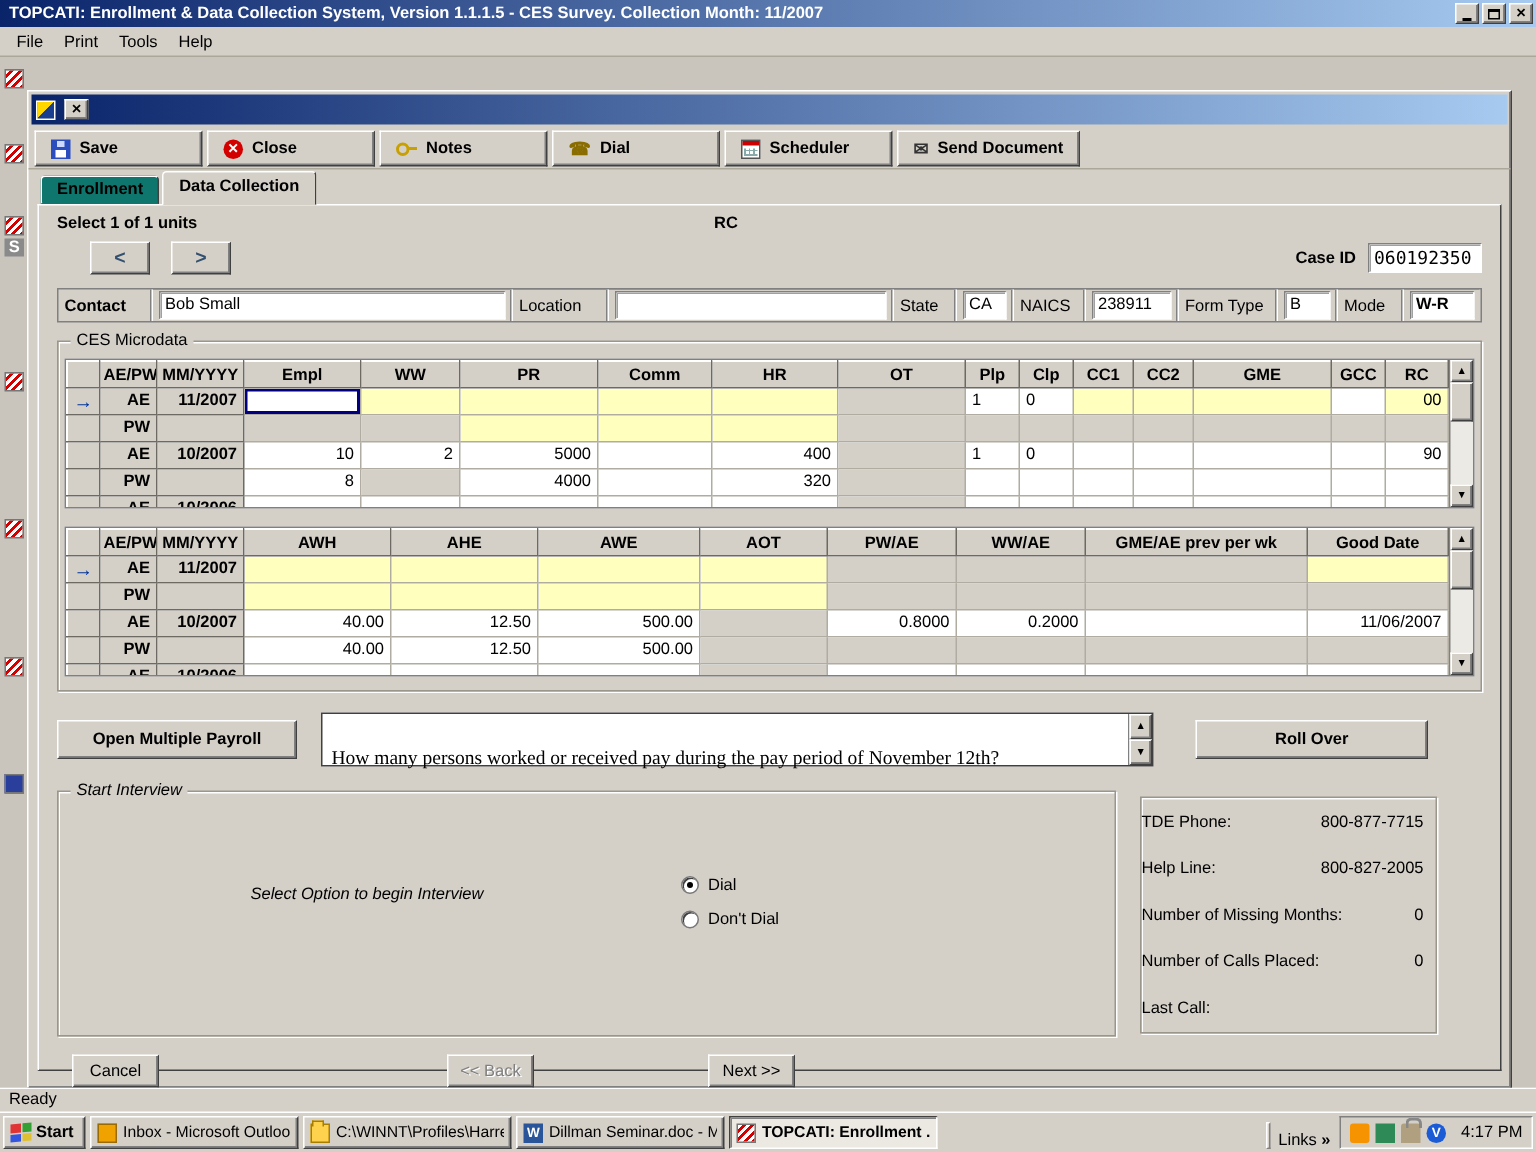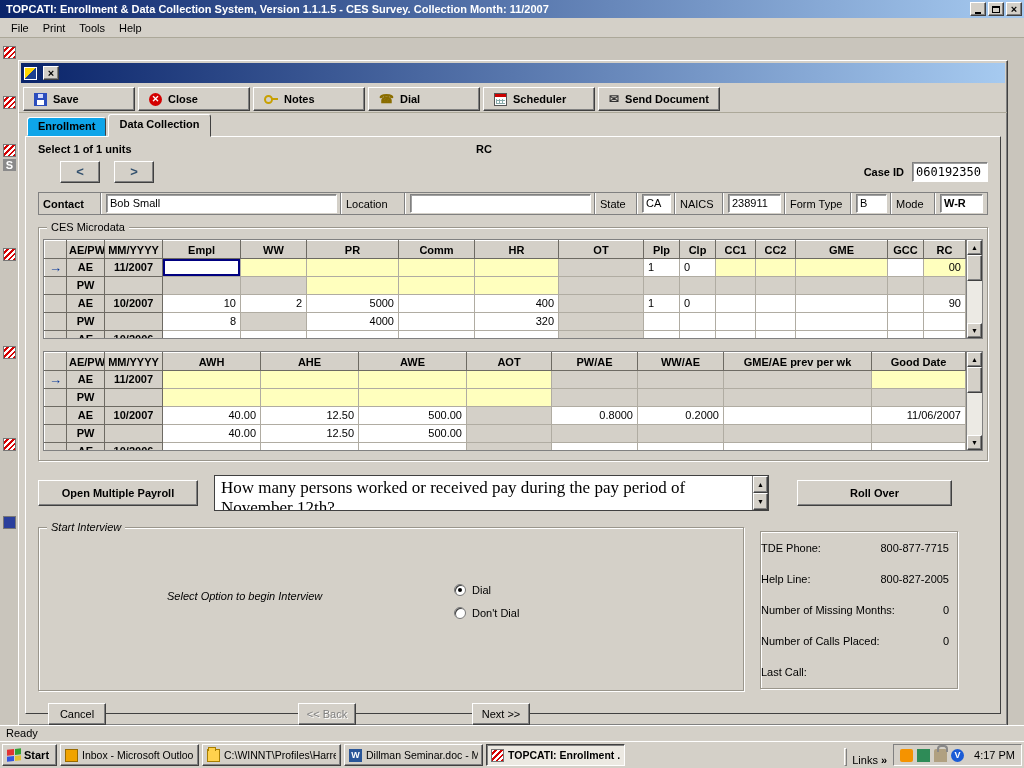--- a/index.html
+++ b/index.html
@@ -41,21 +41,21 @@
 .ic-notes::after{content:"";position:absolute;left:8px;top:5px;width:6px;height:2px;background:#c8a000;box-shadow:3px 2px 0 -1px #c8a000}
 .ic-dial{font-size:12px;line-height:13px;color:#8a6d00}
 .ic-sched{width:13px;height:13px;background:#fff;border:1px solid #555;position:relative}
 .ic-sched::before{content:"";position:absolute;top:0;left:0;right:0;height:3px;background:#c00}
 .ic-sched::after{content:"";position:absolute;left:1px;right:1px;top:5px;bottom:1px;background:repeating-linear-gradient(90deg,#8aa 0 1px,transparent 1px 3px),repeating-linear-gradient(0deg,#8aa 0 1px,transparent 1px 3px)}
 .ic-send{font-size:12px;line-height:13px;color:#333}
 
 
 .tabs{display:flex;align-items:flex-end;height:23px;padding:0 8px;position:relative;z-index:2}
 .tab{padding:3px 10px 4px;font-weight:bold;background:var(--face,#d4d0c8);border:1px solid;border-color:#fff #404040 transparent #fff;border-radius:3px 3px 0 0;margin-right:2px}
-.tab.inactive{padding:2px 10px 3px;margin-bottom:0;background:#0ea5e9}
+.tab.inactive{padding:2px 10px 3px;margin-bottom:0;background:#0f766e}
 .tab.active{position:relative;margin-bottom:-1px;padding-bottom:6px}
 .tabpanel{margin:0 6px;height:578px;background:var(--face,#d4d0c8);border:1px solid;border-color:#fff #404040 #404040 #fff;padding:6px 12px;position:relative}
 
 
 .lblrow{position:relative;height:15px;font-weight:bold}
 .rc-lbl{position:absolute;left:438px;top:0}
 .unitrow{display:flex;align-items:center;margin-top:2px;height:24px}
 .combo{width:470px;height:22px;background:#fff;border:1px solid;border-color:#808080 #fff #fff #808080;box-shadow:inset 1px 1px 0 #a0a0a0;display:flex;align-items:center;font-family:"DejaVu Sans Mono",monospace;font-size:12px}
 .combo-text{flex:1;white-space:pre;overflow:hidden;padding-left:4px}
 .combo-rc{padding-right:3px}
@@ -79,40 +79,40 @@
 .cesbox{margin-top:12px;padding:11px 4px 9px}
 .tablewrap{display:flex;border:1px solid #808080;height:100px;overflow:hidden;background:#fff}
 .tablewrap+.tablewrap{margin-top:12px}
 .gridhost{flex:1;overflow:hidden}
 .grid{border-collapse:collapse;table-layout:fixed;width:100%;font-size:11px}
 .grid th{background:var(--face,#d4d0c8);border:1px solid;border-color:#fff #6d6a63 #6d6a63 #fff;font-weight:bold;height:18px;overflow:hidden;white-space:nowrap;padding:0 2px}
 .grid th.corner{border-color:#fff #6d6a63 #6d6a63 #fff}
 .grid td{border:1px solid #b0aca2;padding:0;overflow:hidden;white-space:nowrap}
 .cellin{height:17px;line-height:17px;padding:0 4px;text-align:right;overflow:hidden}
 td.c-hdr{background:var(--face,#d4d0c8);border:1px solid;border-color:#fff #6d6a63 #6d6a63 #fff}
-td.c-hdr .cellin{text-align:center;font-weight:bold}
+td.c-hdr .cellin{font-weight:bold}
 td.c-open{background:var(--yellow,#ffffbe)}
 td.c-na{background:var(--gray,#d4d0c8)}
 td.c-val{background:#fff}
 td.c-sel{background:#fff;box-shadow:inset 0 0 0 2px var(--selb,#000080)}
 td.al .cellin{text-align:left}
 td.rowmark{background:var(--face,#d4d0c8);border:1px solid;border-color:#fff #6d6a63 #6d6a63 #fff;text-align:center}
 td.rowmark .arrow{font-weight:bold;color:#003399;font-size:13px;line-height:17px}
 .vscroll{width:16px;flex:0 0 16px;background:#eceae4;border-left:1px solid #808080;display:flex;flex-direction:column}
 .sbtn{height:15px;background:var(--face,#d4d0c8);border:1px solid;border-color:#fff #404040 #404040 #fff;box-shadow:inset -1px -1px 0 #808080;font-size:7px;line-height:13px;text-align:center}
 .strack{flex:1;position:relative}
 .sthumb{position:absolute;top:0;left:0;right:0;height:26px;background:var(--face,#d4d0c8);border:1px solid;border-color:#fff #404040 #404040 #fff;box-shadow:inset -1px -1px 0 #808080}
 
 
 .payrow{display:flex;align-items:center;margin-top:14px}
 .pbtn{background:var(--face,#d4d0c8);border:1px solid;border-color:#fff #404040 #404040 #fff;box-shadow:inset -1px -1px 0 #808080;text-align:center}
 .bigbtn{font-weight:bold;height:26px;line-height:24px}
 .omp{width:160px}
 .qbox{flex:1;height:36px;margin:0 28px 0 16px;background:#fff;border:1px solid #404040;display:flex}
-.qtext{flex:1;font-family:"Liberation Serif",serif;font-size:17px;padding:2px 6px;overflow:hidden}
+.qtext{flex:1;font-family:"Liberation Serif",serif;font-size:13px;padding:21px 6px;overflow:hidden}
 .qspin{width:16px;display:flex;flex-direction:column;border-left:1px solid #808080}
 .qspin .sbtn{flex:1;height:auto;line-height:15px}
 .rollover{width:155px;margin-right:36px}
 
 
 .botrow{display:flex;margin-top:16px}
 .sigroup{flex:0 0 706px;height:164px;position:relative}
 .sigroup .glegend{font-style:italic}
 .prompt{position:absolute;left:128px;top:62px;font-style:italic}
 .radios{position:absolute;left:415px;top:56px}

